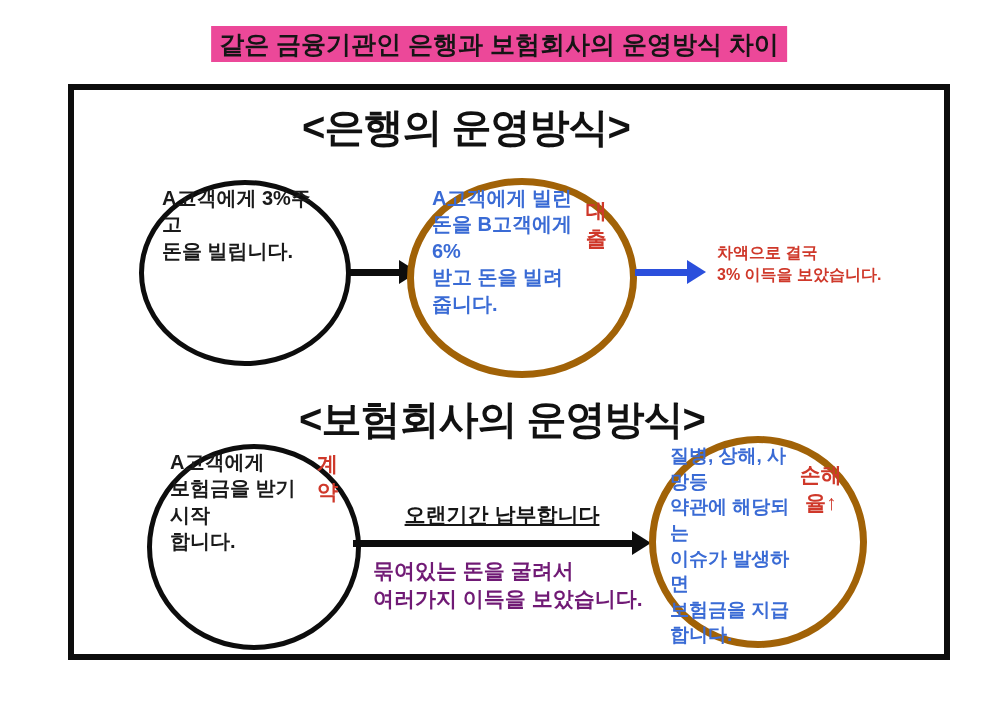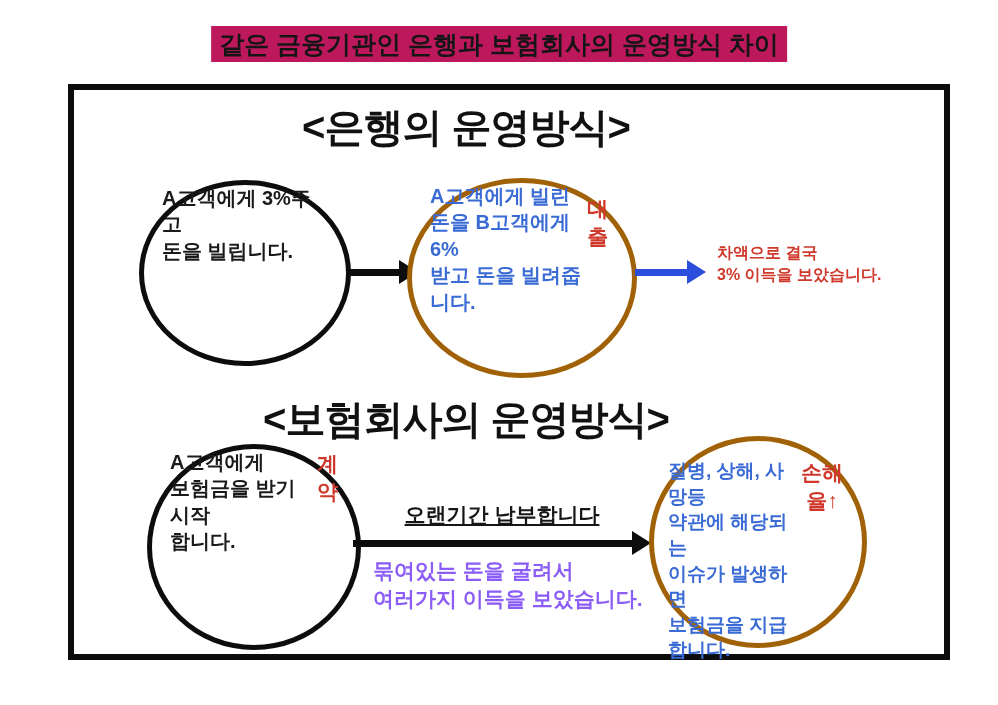--- a/index.html
+++ b/index.html
@@ -13,21 +13,21 @@
     width: 998px;
     height: 705px;
     background: #ffffff;
     overflow: hidden;
   }
   .title-banner {
     position: absolute;
     top: 26px;
     left: 50%;
     transform: translateX(-50%);
-    background: #be185d;
+    background: #ec4899;
     color: #151515;
     font-size: 25px;
     font-weight: 800;
     line-height: 1.2;
     padding: 3px 8px;
     white-space: nowrap;
   }
   .outer-box {
     position: absolute;
     left: 68px;
@@ -42,32 +42,32 @@
     left: 68px;
     width: 796px;
     text-align: center;
     font-size: 40px;
     font-weight: 800;
     letter-spacing: -1px;
     color: #111111;
     white-space: nowrap;
   }
   .section-title.bank { top: 100px; }
-  .section-title.insurance { top: 392px; }
+  .section-title.insurance { top: 392px; margin-left: 36px; }
 
   .circle {
     position: absolute;
     border-radius: 50%;
     background: #ffffff;
     display: flex;
     justify-content: center;
     padding: 0 18px;
   }
   .circle.black { border: 5px solid #0d0d0d; }
-  .circle.blue  { border: 5px solid #a16207; }
+  .circle.blue  { border: 7px solid #a16207; }
 
   .circle-text {
     font-size: 20px;
     line-height: 1.32;
     font-weight: 700;
     white-space: pre-line;
     text-align: left;
   }
   .circle-text.black { color: #1a1a1a; }
   .circle-text.blue  { color: #3a6bd5; }
@@ -76,21 +76,21 @@
     text-align: center;
     font-size: 21px;
     font-weight: 800;
     color: #cf382a;
   }
 
   .circle.deposit  { left: 139px; top: 180px; width: 212px; height: 186px; }
   .circle.loan     { left: 407px; top: 178px; width: 230px; height: 200px; }
   .circle.contract { left: 147px; top: 444px; width: 214px; height: 206px; }
   .circle.payout   { left: 649px; top: 436px; width: 218px; height: 212px; padding: 0 14px; }
-  .circle.payout .circle-text { font-size: 19px; line-height: 1.35; margin-top: 17px; }
+  .circle.payout .circle-text { font-size: 19px; line-height: 1.35; }
   .circle.payout .circle-label { margin-top: 18px; }
   .circle.contract .circle-label { margin-top: 1px; text-align: right; }
 
   .arrow {
     position: absolute;
     display: flex;
     align-items: center;
   }
   .arrow .shaft { height: 7px; }
   .arrow .head {
@@ -132,21 +132,21 @@
     white-space: nowrap;
     text-decoration: underline;
   }
   .pay-label-bottom {
     position: absolute;
     left: 373px;
     top: 557px;
     font-size: 21px;
     line-height: 1.32;
     font-weight: 800;
-    color: #8b5cf6;
+    color: #701a75;
     white-space: pre-line;
   }
 </style>
 </head>
 <body>
 
 <div class="canvas">
 
   <div class="title-banner">같은 금융기관인 은행과 보험회사의 운영방식 차이</div>
 

